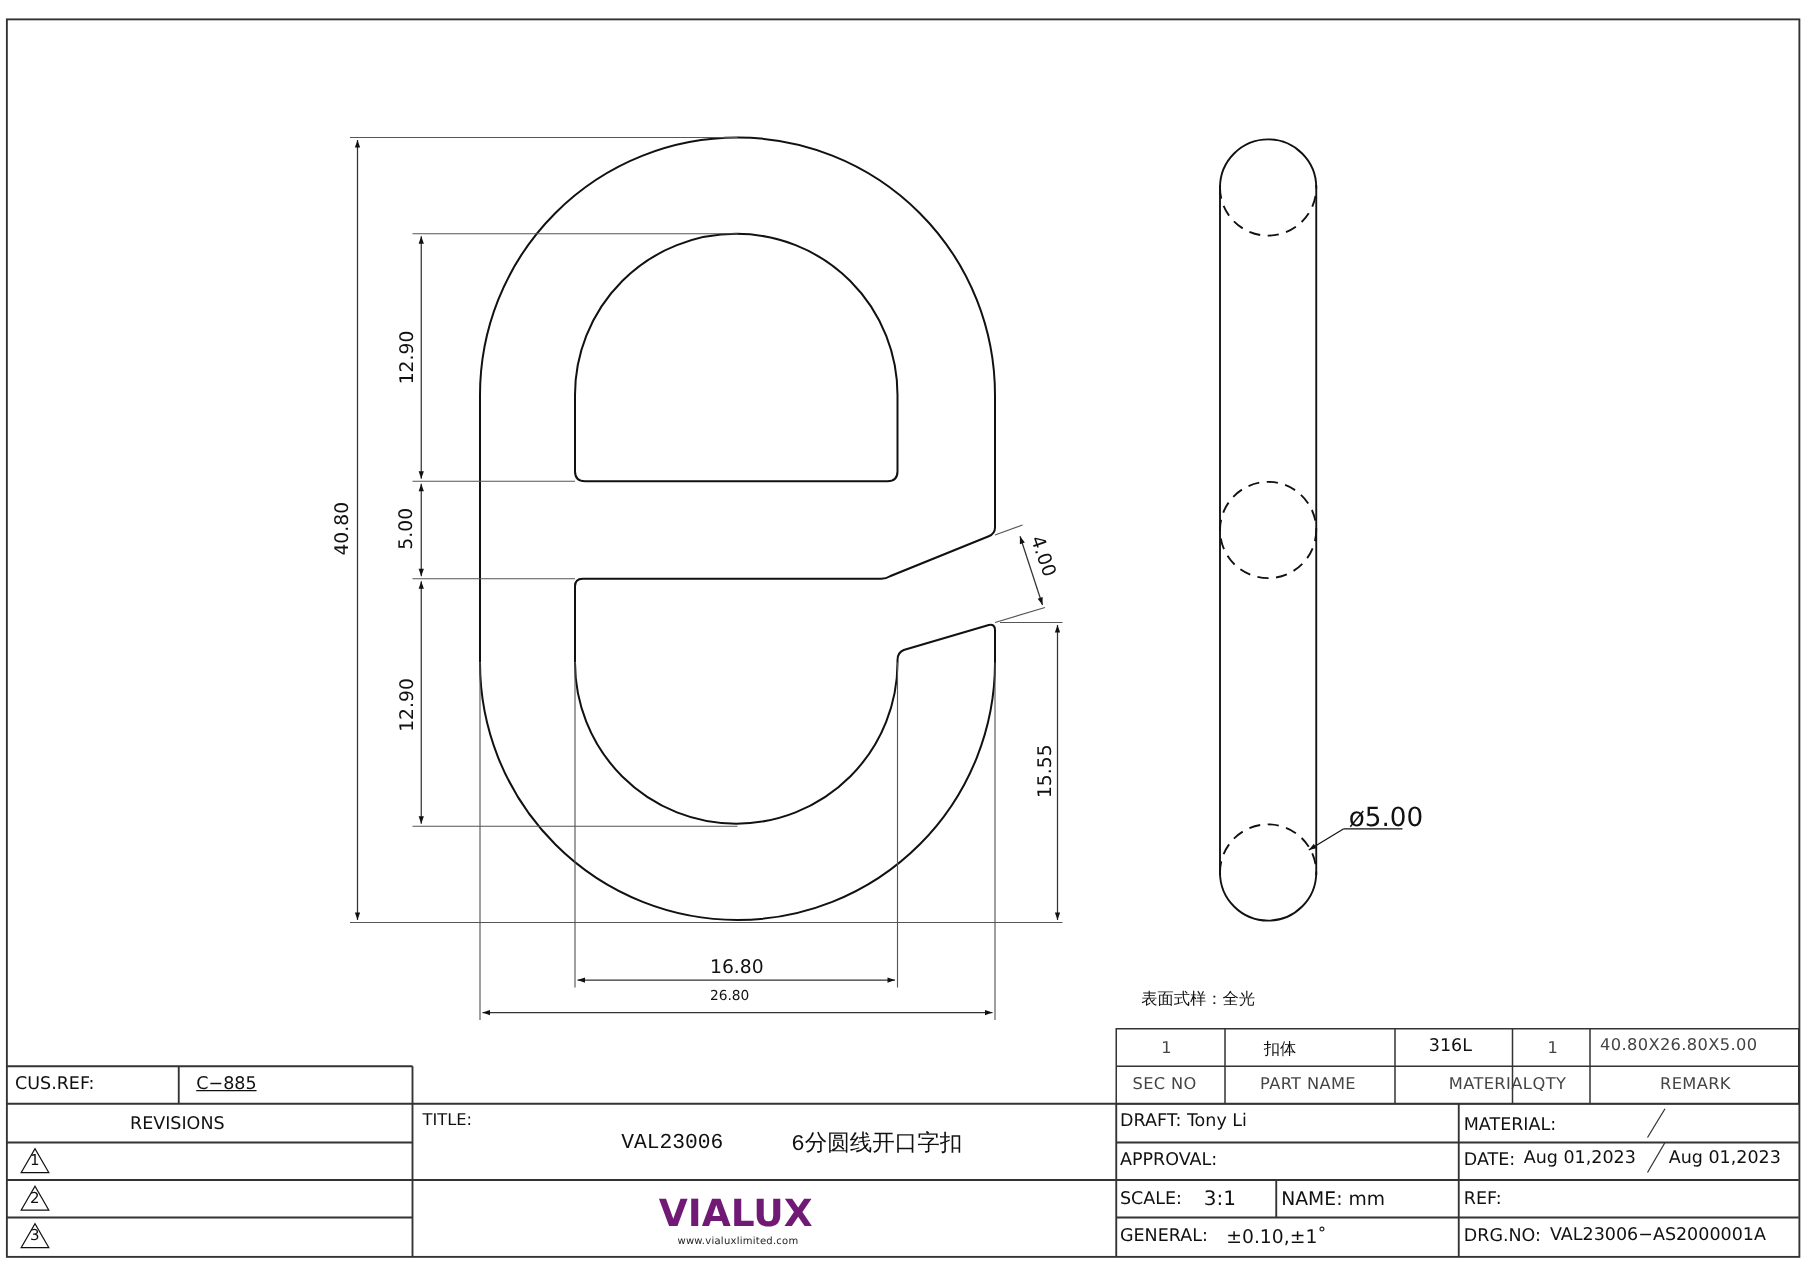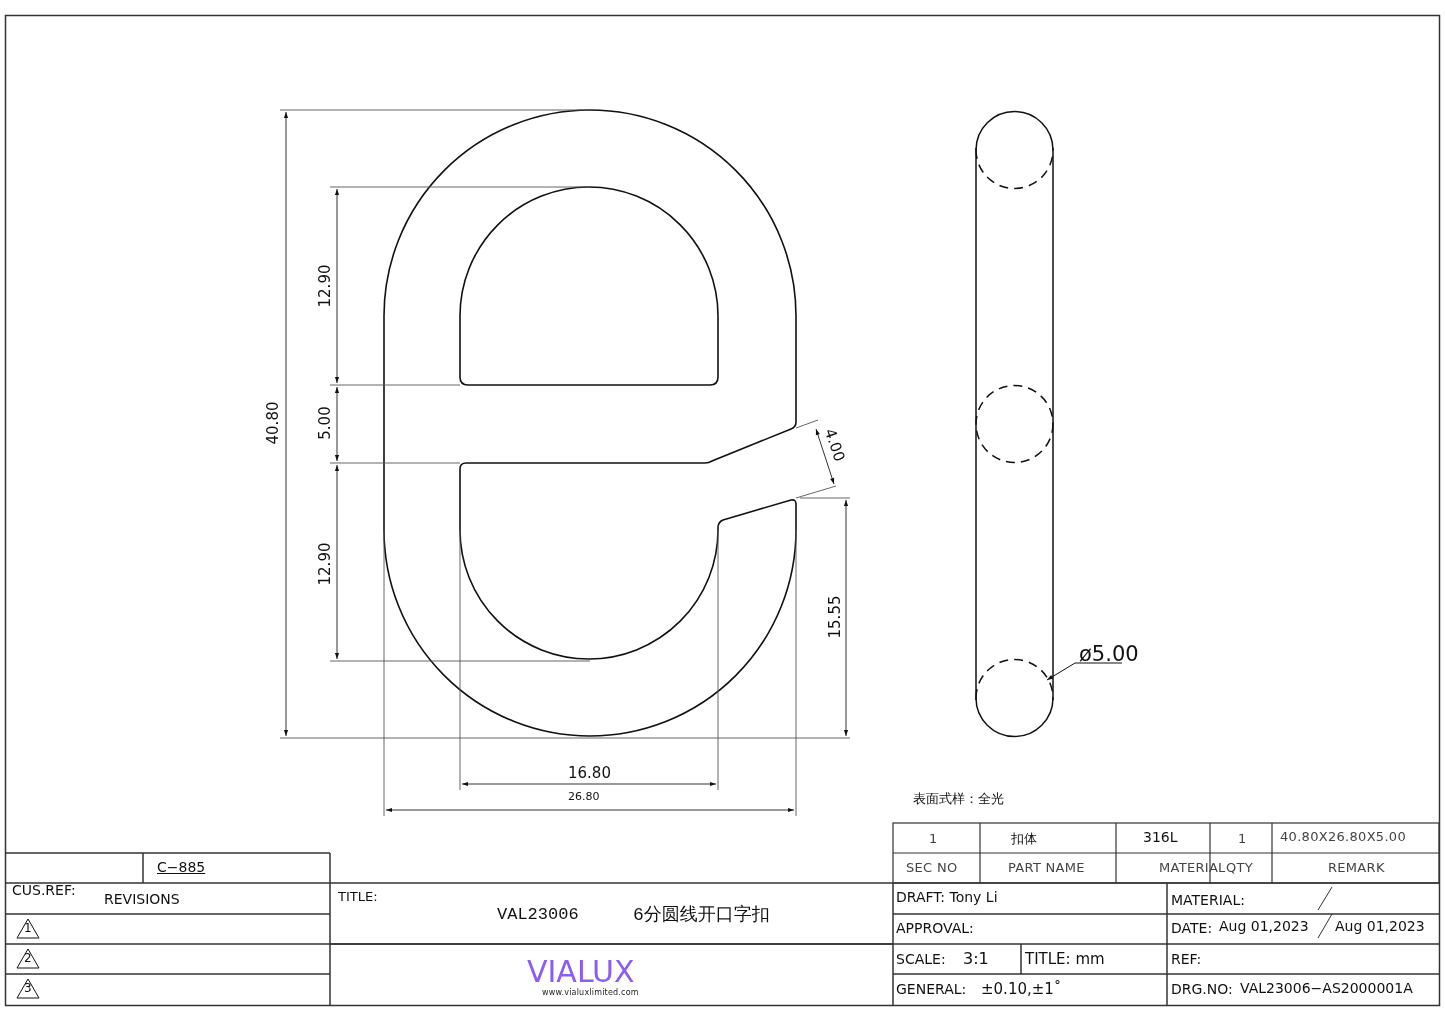--- a/index.html
+++ b/index.html
@@ -3,21 +3,21 @@
 <meta charset="utf-8">
 <style>
   html, body { margin: 0; padding: 0; background: #ffffff; }
   body { width: 1445px; height: 1021px; position: relative; overflow: hidden;
          font-family: "DejaVu Sans", sans-serif; color: #111; }
   #sheet { position: absolute; left: 0; top: 0; width: 1445px; height: 1021px; }
   .abs { position: absolute; white-space: nowrap; }
   .cell-text { font-family: "DejaVu Sans", sans-serif; font-size: 14px; color: #111; }
   .thin { font-size: 13px; color: #444; letter-spacing: 0.3px; }
   .serif { font-family: Liberation Mono, monospace; }
-  .logo { font-family: "DejaVu Sans", sans-serif; font-weight: normal; font-size: 30px; letter-spacing: 0px; color: #8b5cf6; text-align: right; }
+  .logo { font-family: "DejaVu Sans", sans-serif; font-weight: bold; font-size: 30px; letter-spacing: 0px; color: #701a75; text-align: right; }
   .logo-url { font-size: 8px; color: #222; letter-spacing: 0.2px; }
 </style>
 </head>
 <body>
 
 <div id="sheet">
 
   <svg width="1445" height="1021" style="position:absolute;left:0;top:0">
     <defs>
       <marker id="arr" viewBox="0 0 10 10" refX="10" refY="5" markerWidth="14" markerHeight="6" markerUnits="userSpaceOnUse" orient="auto-start-reverse">
@@ -126,38 +126,38 @@
   <div class="abs cell-text" style="left:1143px;top:829px;">316L</div>
   <div class="abs thin" style="left:1238px;top:831px;">1</div>
   <div class="abs thin" style="left:1280px;top:829px;">40.80X26.80X5.00</div>
 
   <div class="abs thin" style="left:906px;top:860px;">SEC  NO</div>
   <div class="abs thin" style="left:1008px;top:860px;">PART  NAME</div>
   <div class="abs thin" style="left:1133px;top:860px;margin-left:26px;">MATERIAL</div>
   <div class="abs thin" style="left:1226px;top:860px;">QTY</div>
   <div class="abs thin" style="left:1328px;top:860px;">REMARK</div>
 
-  <div class="abs cell-text" style="left:12px;top:882px;">CUS.REF:</div>
+  <div class="abs cell-text" style="left:12px;top:859px;">CUS.REF:</div>
   <div class="abs cell-text" style="left:157px;top:859px;text-decoration:underline;">C−885</div>
   <div class="abs cell-text" style="left:104px;top:891px;">REVISIONS</div>
   <div class="abs cell-text" style="left:24px;top:921px;font-size:12px;">1</div>
   <div class="abs cell-text" style="left:24px;top:951px;font-size:12px;">2</div>
   <div class="abs cell-text" style="left:24px;top:981px;font-size:12px;">3</div>
 
   <div class="abs cell-text" style="left:338px;top:889px;font-size:13px;">TITLE:</div>
   <div class="abs cell-text serif" style="left:497px;top:905px;font-size:17px;">VAL23006</div>
   <div class="abs cell-text serif" style="left:633px;top:902px;font-size:18px;">6分圆线开口字扣</div>
   <div class="abs logo" style="left:527px;top:954px;">VIALUX</div>
   <div class="abs logo-url" style="left:542px;top:988px;">www.vialuxlimited.com</div>
 
   <div class="abs cell-text" style="left:896px;top:889px;">DRAFT:  Tony  Li</div>
   <div class="abs cell-text" style="left:896px;top:920px;">APPROVAL:</div>
   <div class="abs cell-text" style="left:896px;top:951px;">SCALE:</div>
   <div class="abs cell-text" style="left:963px;top:949px;font-size:16px;">3:1</div>
-  <div class="abs cell-text" style="left:1025px;top:950px;font-size:15px;">TITLE:  mm</div>
+  <div class="abs cell-text" style="left:1025px;top:950px;font-size:15px;">NAME:  mm</div>
   <div class="abs cell-text" style="left:896px;top:981px;">GENERAL:</div>
   <div class="abs cell-text" style="left:981px;top:980px;font-size:15px;">±0.10,±1˚</div>
 
   <div class="abs cell-text" style="left:1171px;top:892px;">MATERIAL:</div>
   <div class="abs cell-text" style="left:1171px;top:920px;">DATE:</div>
   <div class="abs cell-text" style="left:1219px;top:918px;">Aug  01,2023</div>
   <div class="abs cell-text" style="left:1335px;top:918px;">Aug  01,2023</div>
   <div class="abs cell-text" style="left:1171px;top:951px;">REF:</div>
   <div class="abs cell-text" style="left:1171px;top:981px;text-align:right;">DRG.NO:</div>
   <div class="abs cell-text" style="left:1240px;top:980px;">VAL23006−AS2000001A</div>

